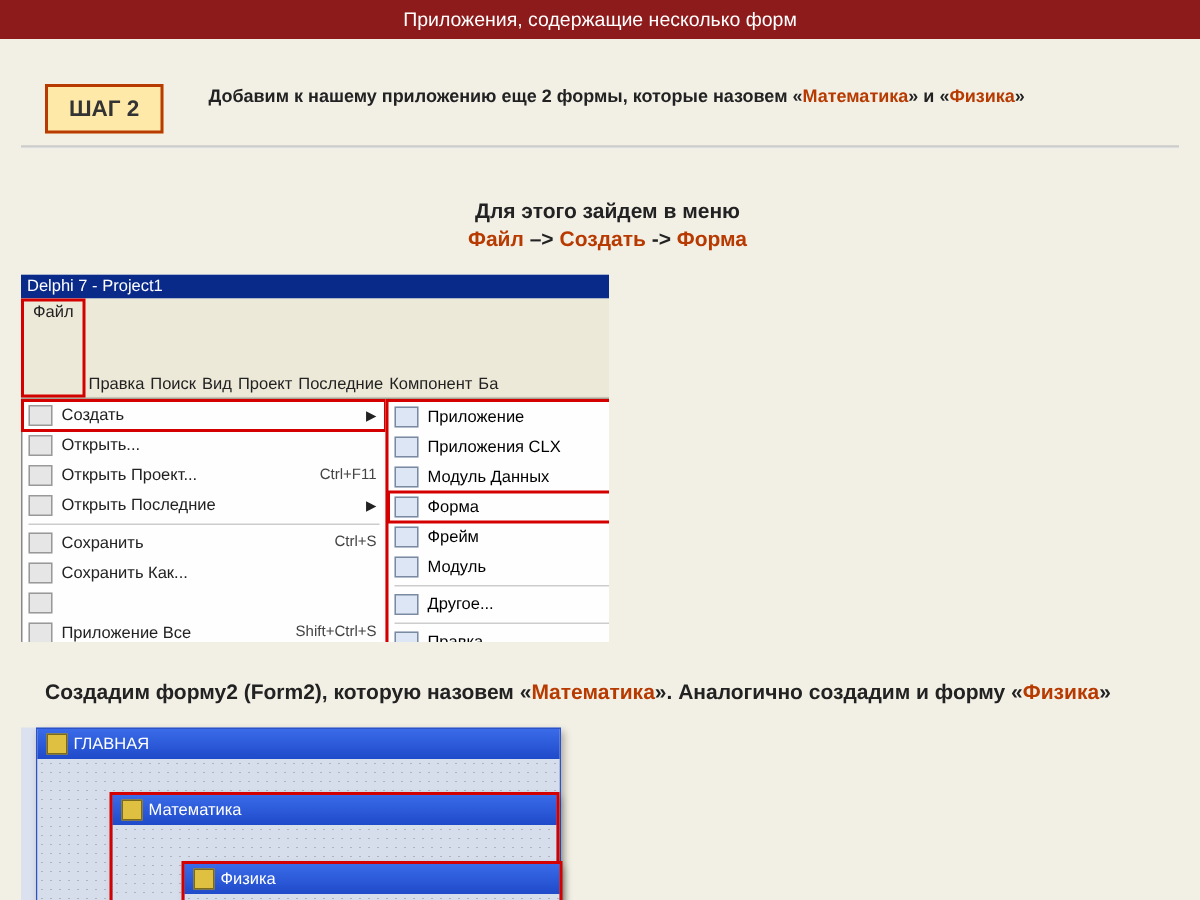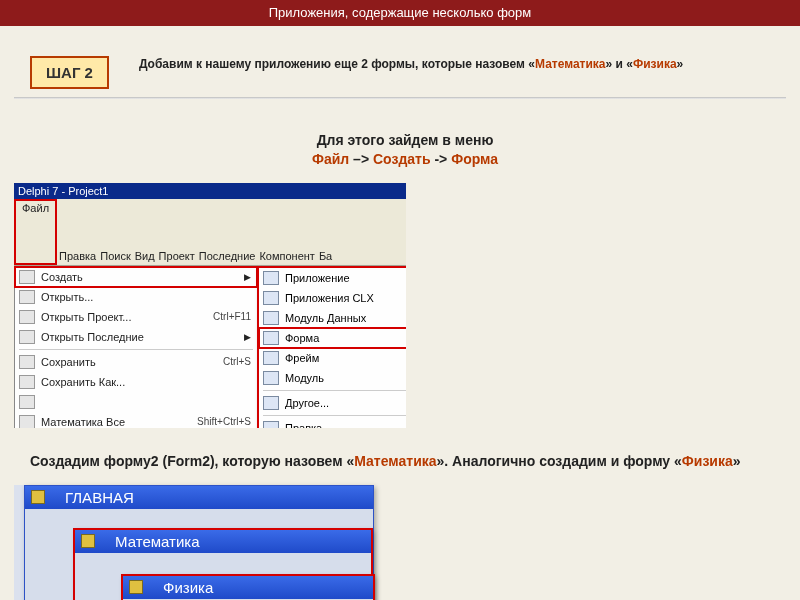--- a/index.html
+++ b/index.html
@@ -152,25 +152,25 @@
   }
   .win {
     position: absolute;
     background: #d8dff0;
     border: 1px solid #2d52c6;
     box-shadow: 2px 2px 5px rgba(0,0,0,0.3);
   }
   .win-title {
     background: linear-gradient(#3a6be8,#1f4ac9);
     color: #fff;
-    font-size: 15px;
+    font-size: 11px;
     padding: 3px 6px;
     display: flex;
     align-items: center;
-    gap: 20px;
+    gap: 4px;
   }
   .win-title .logo {
     width: 12px; height: 12px;
     background: #e0c040;
     border: 1px solid #7a6a20;
     display: inline-block;
   }
   .win-body {
     background-image: radial-gradient(#888 0.5px, transparent 0.5px);
     background-size: 6px 6px;
@@ -246,21 +246,21 @@
             </div>
             <div class="menu-row">
               <span class="ico"></span>
               <span class="lbl">Сохранить Как...</span>
             </div>
             <div class="menu-row">
               <span class="ico"></span>
             </div>
             <div class="menu-row">
               <span class="ico"></span>
-              <span class="lbl">Математика Все</span>
+              <span class="lbl">Приложение Все</span>
               <span class="sc">Shift+Ctrl+S</span>
             </div>
             <div class="menu-row">
               <span class="ico"></span>
               <span class="lbl">Закрыть</span>
             </div>
           </div>
         <div class="sub-menu" id="sub-menu">
             <div class="sub-row">
               <span class="ico"></span>

